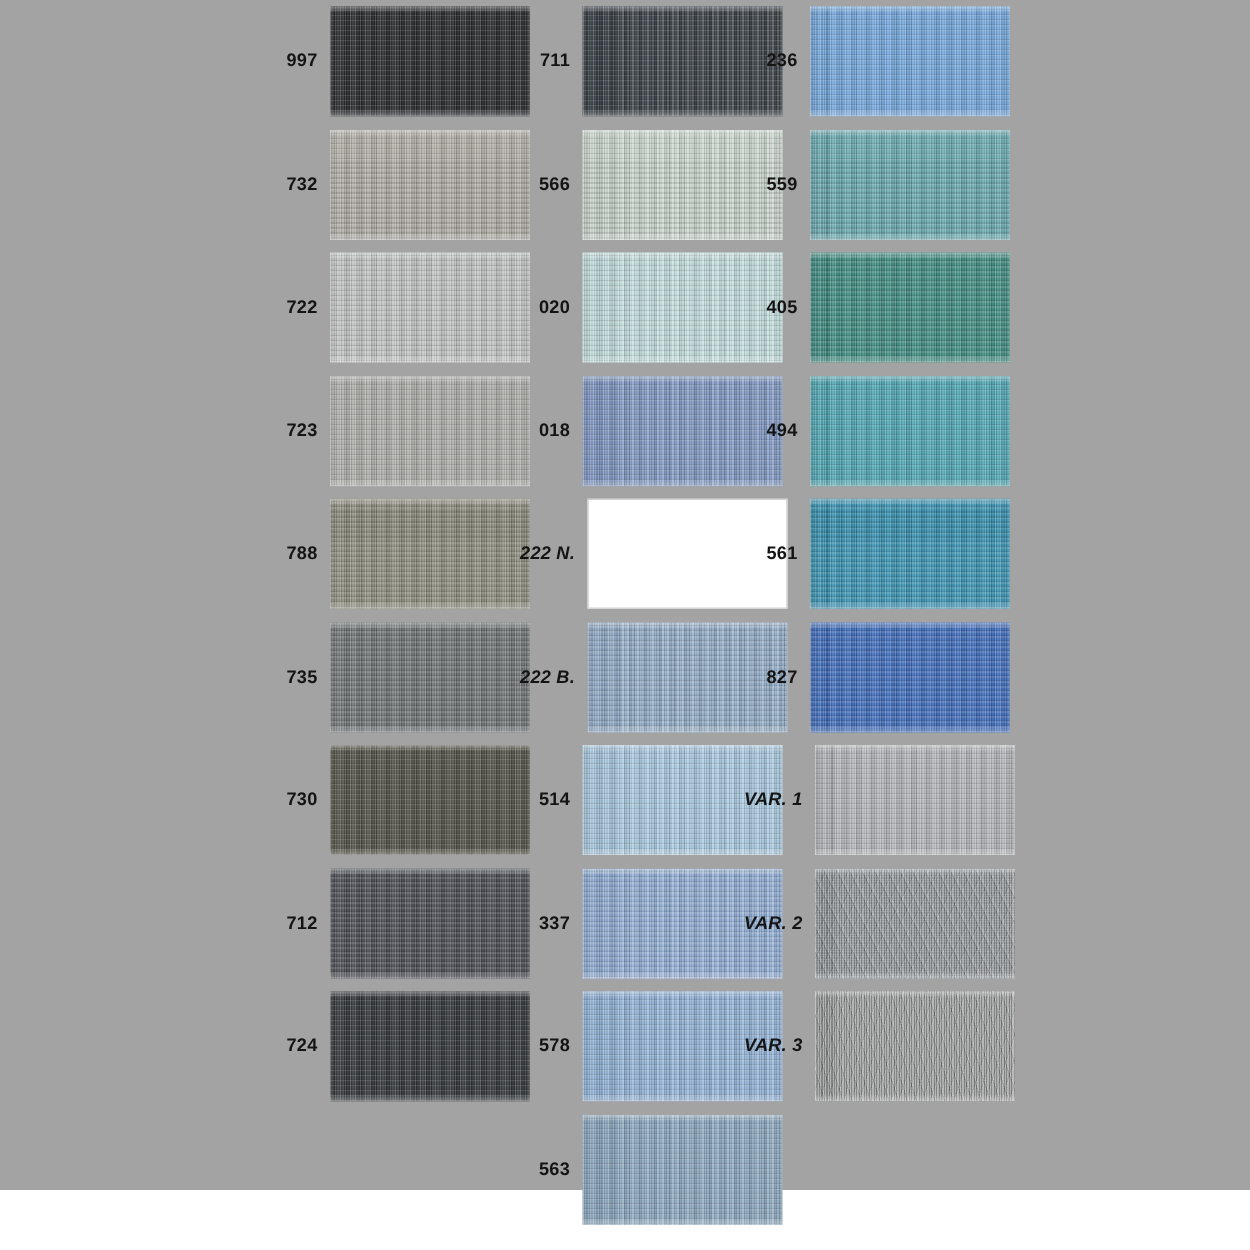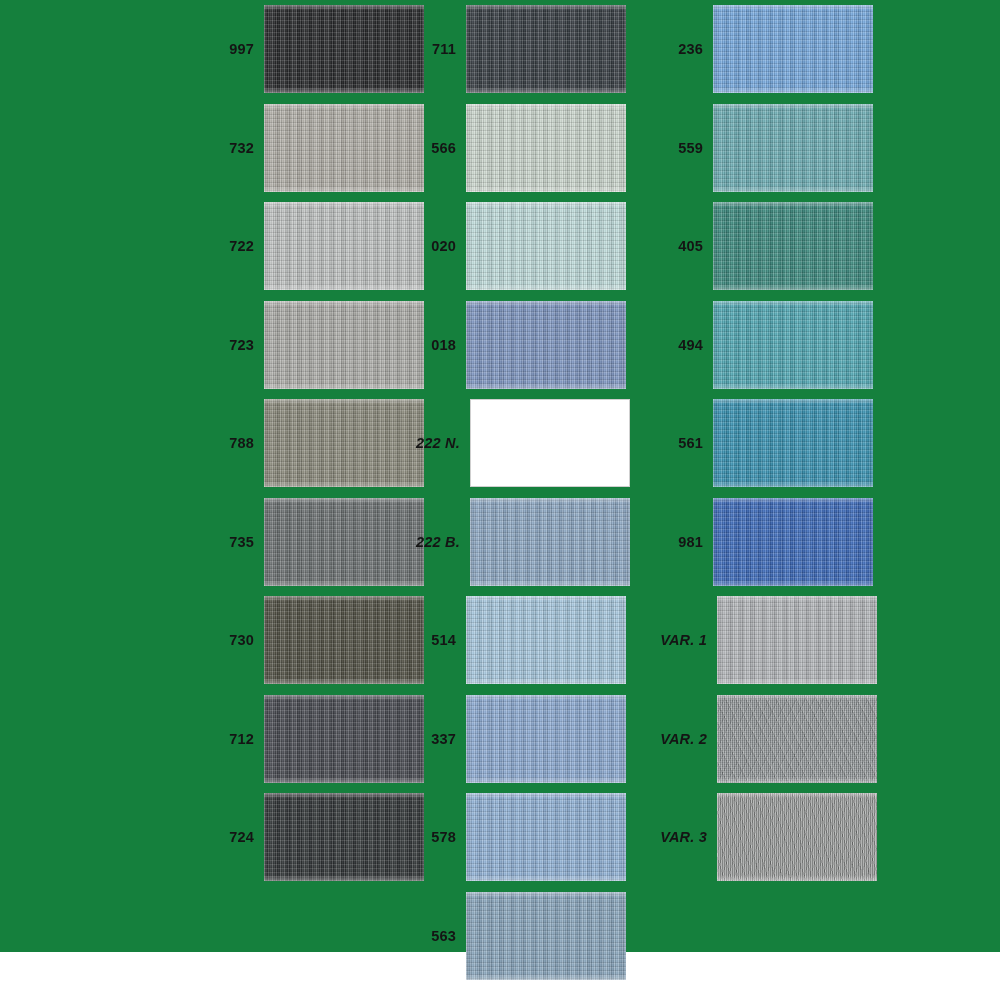--- a/index.html
+++ b/index.html
@@ -5,32 +5,32 @@
   html,body{margin:0;padding:0;}
   body{
     width:1000px;height:1000px;
     background:#ffffff;
     font-family:"Liberation Sans", sans-serif;
     overflow:hidden;
   }
   #sheet{
     position:relative;
     width:1000px;height:952px;
-    background:#15803d;
+    background:#a3a3a3;
   }
   .column{
     position:absolute;
     top:0;
     width:auto;
     display:flex;
     flex-direction:column;
   }
   #col-0{left:196px;}
   #col-1{left:398px;}
-  #col-2{left:645px;}
+  #col-2{left:580px;}
 
   .swatch-row{
     display:flex;
     align-items:center;
     height:98.5px;
   }
   .swatch-label{
     width:58px;
     text-align:right;
     padding-right:10px;
@@ -361,21 +361,21 @@
         <div class="swatch-label">561</div>
         <div class="swatch" style="background-color: rgb(59, 147, 178);">
           <div class="weave"></div>
           <div class="edge-top"></div>
           <div class="edge-bottom"></div>
           <div class="edge-left"></div>
           <div class="edge-right"></div>
         </div>
       </div>
       <div class="swatch-row">
-        <div class="swatch-label">981</div>
+        <div class="swatch-label">827</div>
         <div class="swatch" style="background-color: rgb(63, 108, 186);">
           <div class="weave"></div>
           <div class="edge-top"></div>
           <div class="edge-bottom"></div>
           <div class="edge-left"></div>
           <div class="edge-right"></div>
         </div>
       </div>
       <div class="swatch-row">
         <div class="swatch-label wide">VAR. 1</div>

